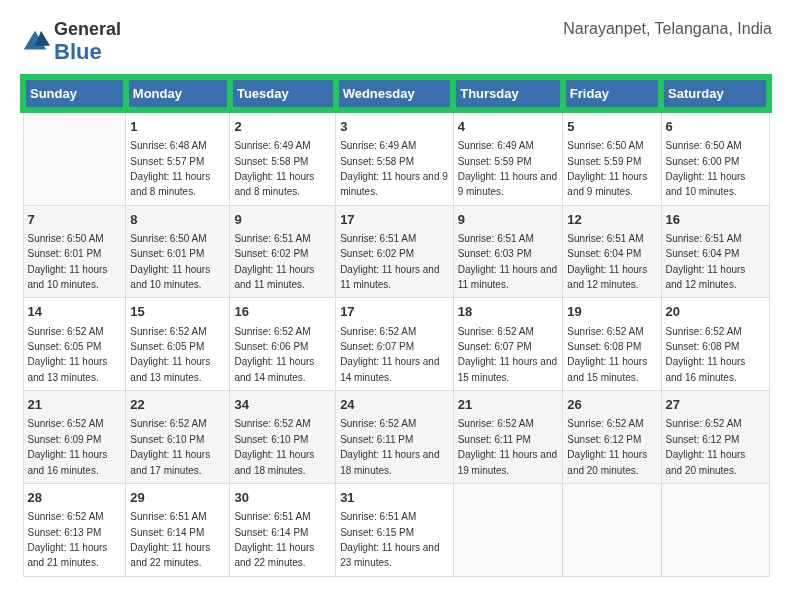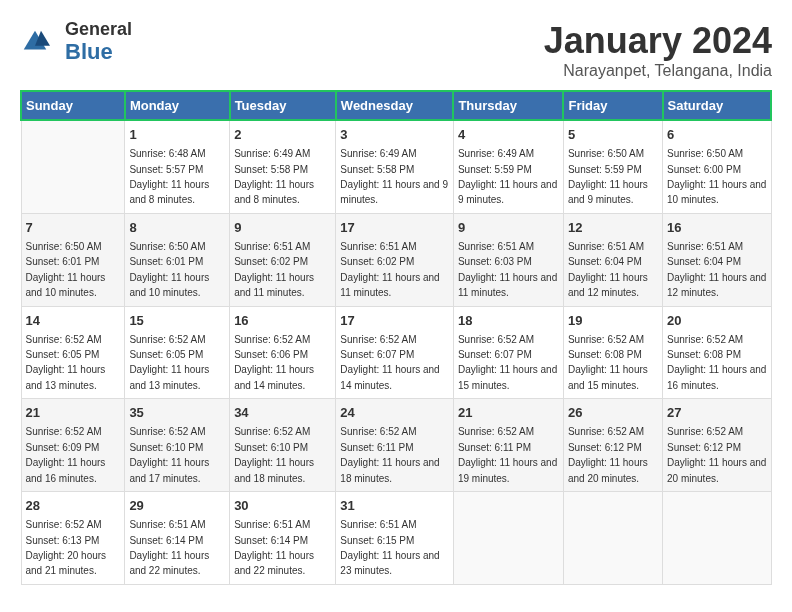--- a/index.html
+++ b/index.html
@@ -12,21 +12,21 @@
     }
     .header-area {
       display: flex;
       justify-content: space-between;
       align-items: flex-start;
       margin-bottom: 10px;
     }
     .logo {
       display: flex;
       align-items: center;
-      gap: 15px;
+      gap: 4px;
     }
     .logo-text-general {
       font-size: 18px;
       font-weight: bold;
       color: #333;
       line-height: 1.1;
     }
     .logo-text-blue {
       font-size: 22px;
       font-weight: bold;
@@ -56,21 +56,21 @@
     }
     thead tr {
       background-color: #3a6fad;
       color: #fff;
     }
     thead th {
       padding: 6px 4px;
       text-align: left;
       font-size: 13px;
       font-weight: bold;
-      border: 2px solid #22c55e;
+      border: 6px solid #22c55e;
     }
     tbody tr {
       border-bottom: 1px solid #ddd;
     }
     tbody td {
       vertical-align: top;
       padding: 5px 4px;
       border: 1px solid #ddd;
       color: #333;
       line-height: 1.4;
@@ -108,21 +108,20 @@
     <div>
       <div>
         <span class="logo-text-general">General</span>
       </div>
       <div>
         <span class="logo-text-blue">Blue</span>
       </div>
     </div>
   </div>
   <div class="title-area">
-    <div class="main-title">January 2024</div>
     <div class="subtitle">Narayanpet, Telangana, India</div>
   </div>
 </div>
 
 <table>
   <thead>
     <tr>
       <th>Sunday</th>
       <th>Monday</th>
       <th>Tuesday</th>
@@ -218,21 +217,21 @@
         <td><span class="day-number">20</span>
 <span class="day-info">Sunrise: 6:52 AM</span><br>
 <span class="day-info">Sunset: 6:08 PM</span><br>
 <span class="day-info">Daylight: 11 hours and 16 minutes.</span></td>
       </tr>
       <tr>
         <td><span class="day-number">21</span>
 <span class="day-info">Sunrise: 6:52 AM</span><br>
 <span class="day-info">Sunset: 6:09 PM</span><br>
 <span class="day-info">Daylight: 11 hours and 16 minutes.</span></td>
-        <td><span class="day-number">35</span>
+        <td><span class="day-number">22</span>
 <span class="day-info">Sunrise: 6:52 AM</span><br>
 <span class="day-info">Sunset: 6:10 PM</span><br>
 <span class="day-info">Daylight: 11 hours and 17 minutes.</span></td>
         <td><span class="day-number">34</span>
 <span class="day-info">Sunrise: 6:52 AM</span><br>
 <span class="day-info">Sunset: 6:10 PM</span><br>
 <span class="day-info">Daylight: 11 hours and 18 minutes.</span></td>
         <td><span class="day-number">24</span>
 <span class="day-info">Sunrise: 6:52 AM</span><br>
 <span class="day-info">Sunset: 6:11 PM</span><br>
@@ -247,21 +246,21 @@
 <span class="day-info">Daylight: 11 hours and 20 minutes.</span></td>
         <td><span class="day-number">27</span>
 <span class="day-info">Sunrise: 6:52 AM</span><br>
 <span class="day-info">Sunset: 6:12 PM</span><br>
 <span class="day-info">Daylight: 11 hours and 20 minutes.</span></td>
       </tr>
       <tr>
         <td><span class="day-number">28</span>
 <span class="day-info">Sunrise: 6:52 AM</span><br>
 <span class="day-info">Sunset: 6:13 PM</span><br>
-<span class="day-info">Daylight: 20 hours and 21 minutes.</span></td>
+<span class="day-info">Daylight: 11 hours and 21 minutes.</span></td>
         <td><span class="day-number">29</span>
 <span class="day-info">Sunrise: 6:51 AM</span><br>
 <span class="day-info">Sunset: 6:14 PM</span><br>
 <span class="day-info">Daylight: 11 hours and 22 minutes.</span></td>
         <td><span class="day-number">30</span>
 <span class="day-info">Sunrise: 6:51 AM</span><br>
 <span class="day-info">Sunset: 6:14 PM</span><br>
 <span class="day-info">Daylight: 11 hours and 22 minutes.</span></td>
         <td><span class="day-number">31</span>
 <span class="day-info">Sunrise: 6:51 AM</span><br>

